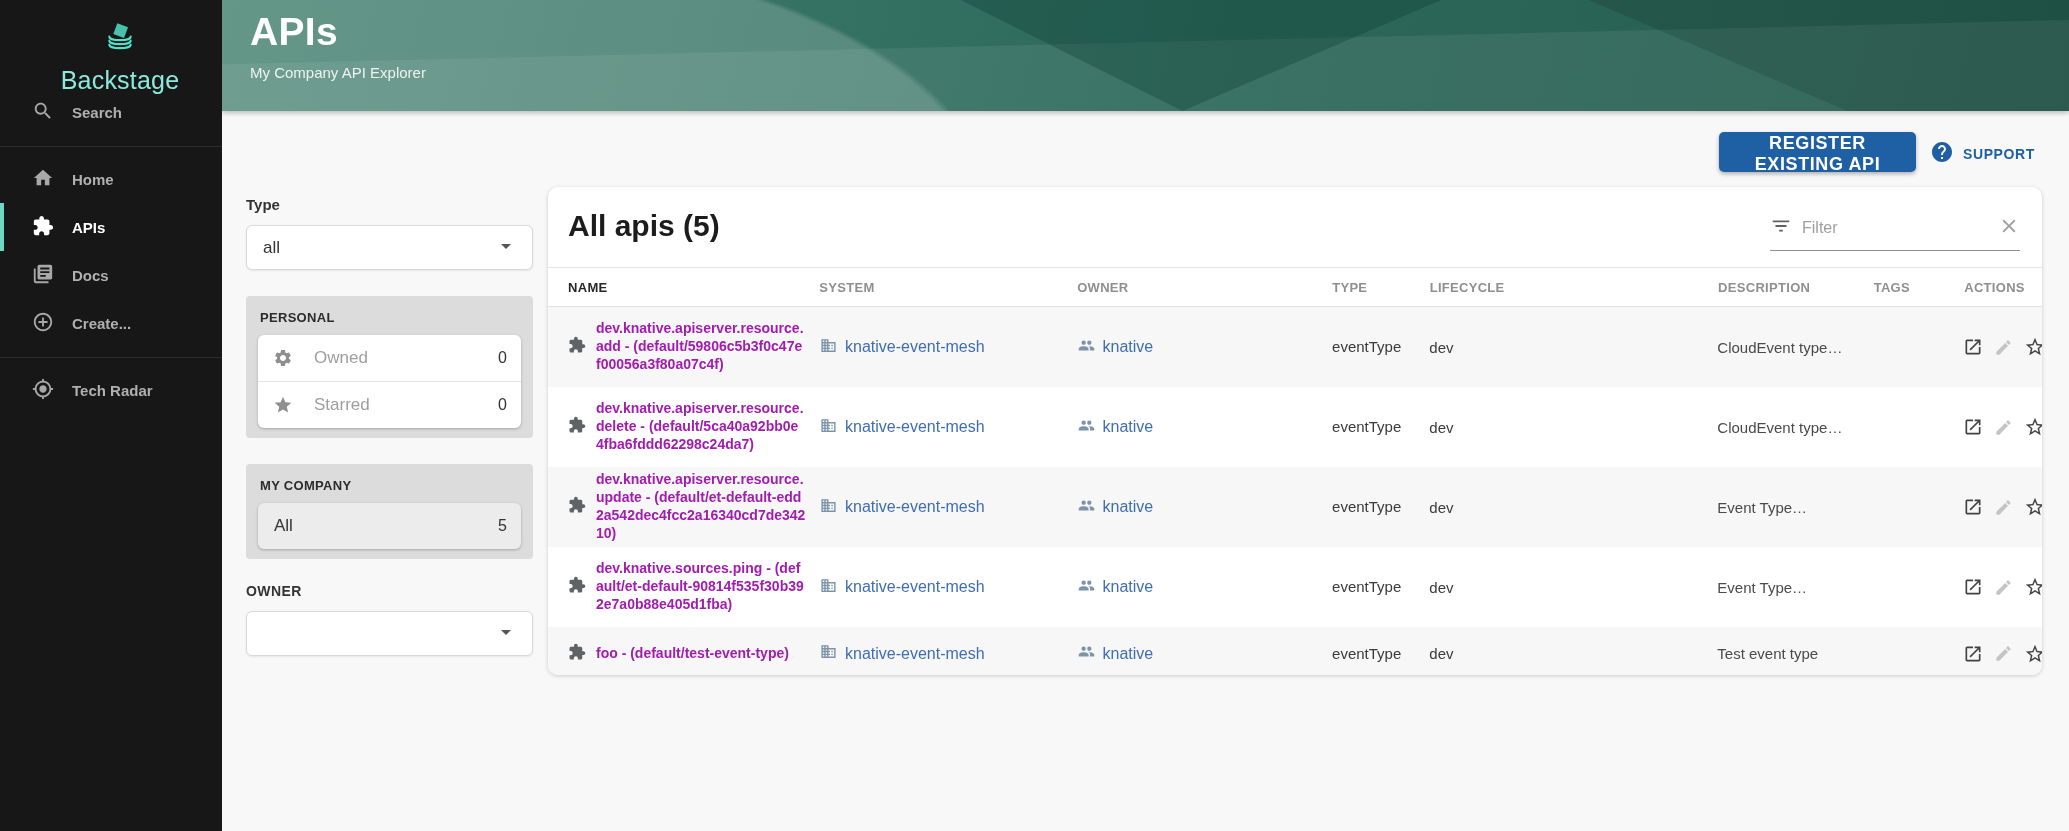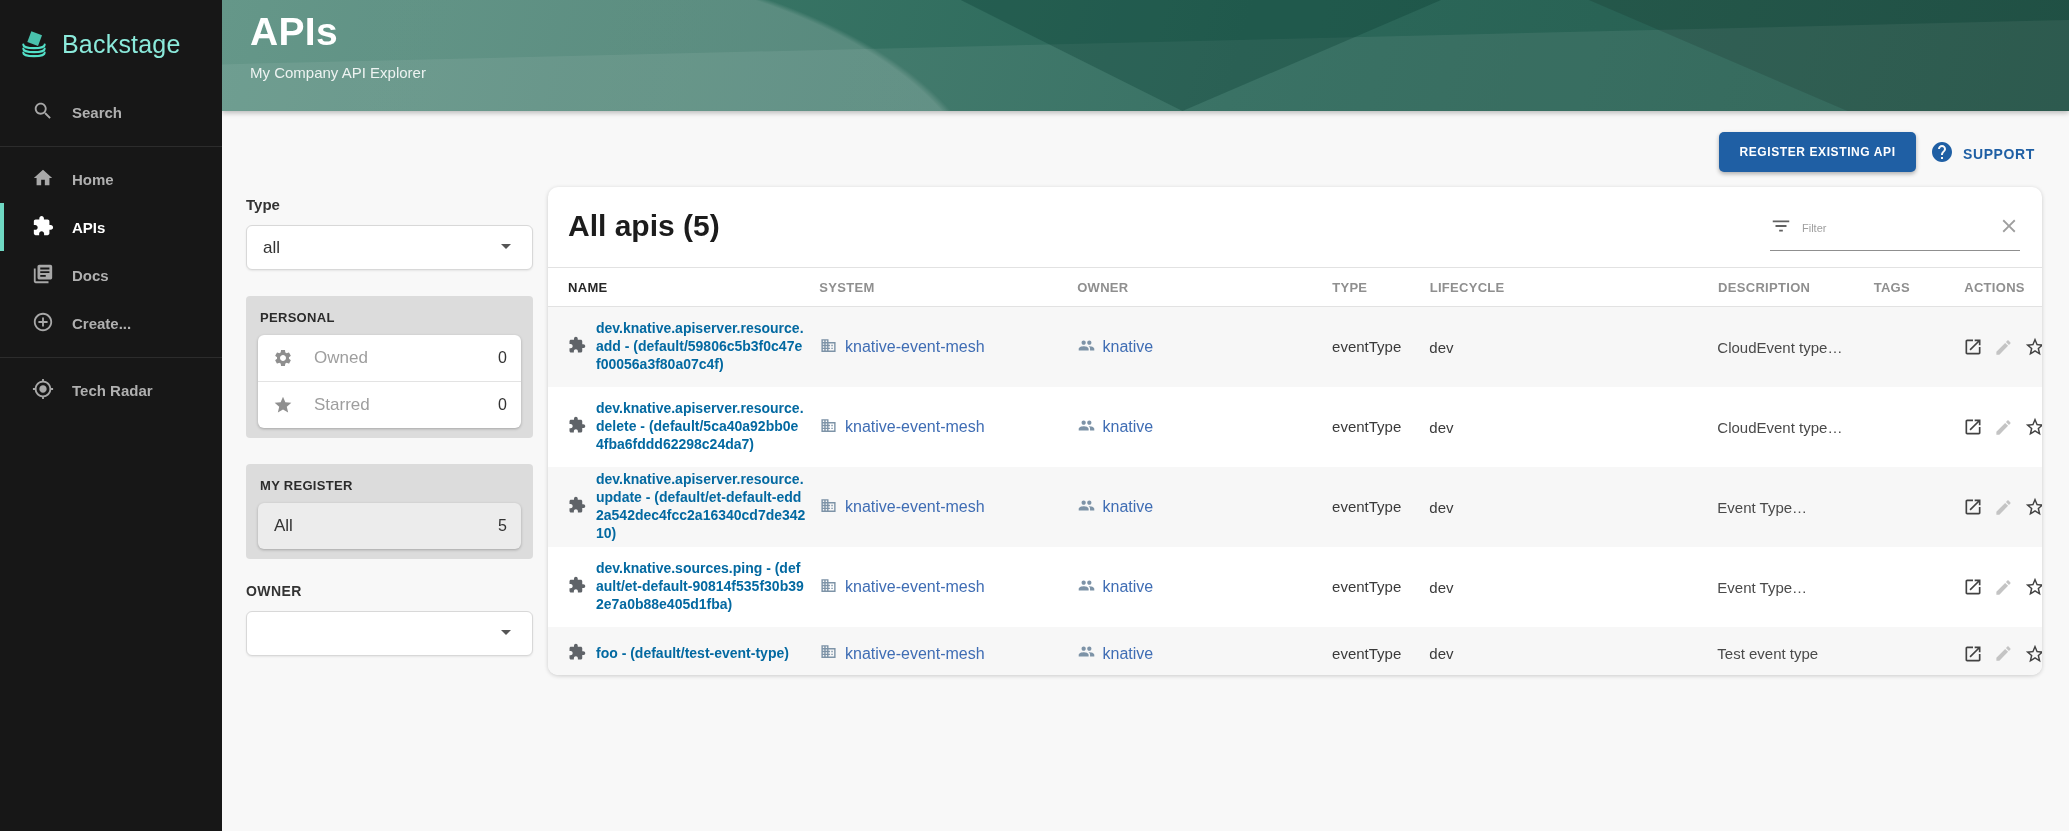--- a/index.html
+++ b/index.html
@@ -1,40 +1,40 @@
 <!DOCTYPE html>
 <html><head>
 <meta charset="utf-8">
 <style>
   html,body{margin:0;padding:0;}
   body{font-family:"Liberation Sans",sans-serif;background:#e9e9e9;}
   .page{position:relative;width:2069px;height:831px;background:#f8f8f8;overflow:hidden;}
 
   
   .sidebar{position:absolute;left:0;top:0;width:222px;height:831px;background:#171717;z-index:6;}
-  .sb-logo{display:flex;align-items:center;gap:12px;padding:18px 0 0 18px;height:52px;}
+  .sb-logo{display:flex;align-items:center;gap:12px;padding:18px 0 0 18px;height:52px;flex-direction:column;}
   .sb-logo-text{color:#8beadb;font-size:25px;font-weight:400;letter-spacing:.2px;}
   .sb-item{height:48px;display:flex;align-items:center;gap:18px;padding-left:28px;color:#b0b0b0;font-size:15px;font-weight:700;cursor:pointer;border-left:4px solid transparent;box-sizing:border-box;}
   .sb-item svg{flex-shrink:0;}
   .sb-item.active{color:#ffffff;border-left-color:#6fd8c3;}
   .sb-search{margin-top:18px;}
   .sb-div{border-top:1px solid #2c2c2c;margin-top:10px;}
   .sb-group{margin-top:8px;}
 
   
   .hero{position:absolute;left:222px;top:0;width:1847px;height:111px;background:linear-gradient(105deg,#43806f,#2c685a 55%,#255c4e);overflow:hidden;box-shadow:0 2px 5px rgba(0,0,0,.25);}
   .hero .sh1{position:absolute;inset:0;background:radial-gradient(ellipse 900px 430px at 12% 190%,rgba(255,255,255,.18) 0 60%,transparent 61%);}
   .hero .sh2{position:absolute;inset:0;clip-path:polygon(40% 0,66% 0,52% 100%);background:rgba(8,56,45,.30);}
   .hero .sh3{position:absolute;inset:0;clip-path:polygon(74% 0,100% 0,100% 100%,88% 100%);background:rgba(0,0,0,.12);}
   .hero .sh4{position:absolute;inset:0;clip-path:polygon(0 58%,100% 18%,100% 100%,0 100%);background:rgba(255,255,255,.07);}
   .hero-title{position:absolute;left:28px;top:10px;color:#fff;font-size:39px;font-weight:700;letter-spacing:.3px;}
   .hero-sub{position:absolute;left:28px;top:64px;color:rgba(255,255,255,.88);font-size:15px;}
 
   
-  .register-btn{position:absolute;left:1719px;top:132px;width:197px;height:40px;background:#1f5fa4;color:#fff;border:none;border-radius:5px;font-family:inherit;font-size:12px;font-weight:700;letter-spacing:.6px;box-shadow:0 2px 4px rgba(0,0,0,.3);cursor:pointer;}
+  .register-btn{position:absolute;left:1719px;top:132px;width:197px;height:40px;background:#1f5fa4;color:#fff;border:none;border-radius:5px;font-family:inherit;font-size:18px;font-weight:700;letter-spacing:.6px;box-shadow:0 2px 4px rgba(0,0,0,.3);cursor:pointer;}
   .support{position:absolute;left:1930px;top:140px;display:flex;align-items:center;gap:9px;color:#1f5fa4;font-size:14px;font-weight:700;letter-spacing:.6px;cursor:pointer;}
 
   
   .filters{position:absolute;left:246px;top:196px;width:287px;}
   .f-label{font-size:15px;font-weight:700;color:#333;}
   .f-select{position:relative;margin-top:12px;height:45px;background:#fff;border:1px solid #d8d8d8;border-radius:6px;box-shadow:0 1px 2px rgba(0,0,0,.08);display:flex;align-items:center;padding:0 14px 0 16px;cursor:pointer;box-sizing:border-box;}
   .f-select .sel-text{flex:1;font-size:17px;color:#333;}
   .f-card{margin-top:26px;background:#dcdcdc;border-radius:4px;padding:10px 12px 10px;}
   .f-card-title{font-size:13px;font-weight:700;color:#2b2b2b;letter-spacing:.3px;margin:4px 0 10px 2px;}
   .f-inner{background:#fff;border-radius:6px;box-shadow:0 1px 3px rgba(0,0,0,.25);overflow:hidden;}
@@ -45,38 +45,38 @@
   .f-item .f-count{font-size:16px;color:#333;}
   .f-item-selected{background:#ececec;border-radius:6px;box-shadow:0 1px 3px rgba(0,0,0,.25);}
   .f-item-selected .f-text{color:#333;margin-left:2px;}
   .owner-label{margin-top:24px;font-size:14px;font-weight:700;color:#333;letter-spacing:.4px;}
 
   
   .table-card{position:absolute;left:548px;top:187px;width:1494px;height:488px;background:#fff;border-radius:10px;box-shadow:0 1px 4px rgba(0,0,0,.18);overflow:hidden;}
   .card-head{position:relative;height:80px;}
   .card-title{position:absolute;left:20px;top:22px;font-size:30px;font-weight:700;color:#1c1c1c;}
   .filter-box{position:absolute;right:22px;top:28px;width:250px;display:flex;align-items:center;gap:10px;border-bottom:1px solid #8f8f8f;padding-bottom:9px;}
-  .filter-box .ph{flex:1;font-size:11px;color:#9e9e9e;}
+  .filter-box .ph{flex:1;font-size:16px;color:#9e9e9e;}
   .thead{display:flex;align-items:center;height:40px;padding-left:20px;border-top:1px solid #e2e2e2;border-bottom:1px solid #e2e2e2;box-sizing:border-box;}
   .thead > div{font-size:13px;font-weight:700;letter-spacing:.3px;color:#8f8f8f;}
   .thead .col-name{color:#262626;}
   .col-name{width:255px;box-sizing:border-box;}
   .col-system{width:262px;box-sizing:border-box;}
   .col-owner{width:259px;box-sizing:border-box;}
   .col-type{width:99px;box-sizing:border-box;}
   .col-lifecycle{width:293px;box-sizing:border-box;}
   .col-desc{width:158px;box-sizing:border-box;}
   .col-tags{width:92px;box-sizing:border-box;}
   .col-actions{width:79px;box-sizing:border-box;}
   .trow{display:flex;align-items:center;height:80px;padding-left:20px;box-sizing:border-box;}
   .trow:nth-child(odd){background:#f7f7f7;}
   .trow:nth-child(5){height:53px;align-items:center;}
   .cell{display:flex;align-items:center;}
   .col-name{gap:10px;padding-right:14px;}
-  .name-link{font-size:14px;font-weight:700;color:#0369a1;width:210px;word-break:break-all;line-height:1.28;text-decoration:none;cursor:pointer;}
+  .name-link{font-size:14px;font-weight:700;color:#a21caf;width:210px;word-break:break-all;line-height:1.28;text-decoration:none;cursor:pointer;}
   .col-system,.col-owner{gap:8px;}
   .cell-link{font-size:16px;color:#3f6db4;text-decoration:none;cursor:pointer;}
   .type-text{display:inline-block;width:72px;font-size:15px;color:#3a3a3a;word-break:break-all;line-height:1.3;}
   .col-lifecycle{font-size:15px;color:#3a3a3a;}
   .col-desc{font-size:15px;color:#4a4a4a;}
   .col-tags{font-size:15px;color:#4a4a4a;}
   .col-actions{gap:11px;}
   .act{display:inline-flex;cursor:pointer;}
 </style>
 </head>
@@ -205,21 +205,21 @@
                 <path d="M12 17.27L18.18 21l-1.64-7.03L22 9.24l-7.19-.61L12 2 9.19 8.63 2 9.24l5.46 4.73L5.82 21z"></path>
               </svg>
           </span>
           <span class="f-text">Starred</span>
           <span class="f-count">0</span>
         </div>
       </div>
     </div>
 
     <div class="f-card">
-      <div class="f-card-title">MY REGISTER</div>
+      <div class="f-card-title">MY COMPANY</div>
       <div class="f-item f-item-selected">
         <span class="f-text">All</span>
         <span class="f-count">5</span>
       </div>
     </div>
 
     <div class="f-label owner-label">OWNER</div>
     <div class="f-select">
       <span class="sel-text"></span>
       <span>

